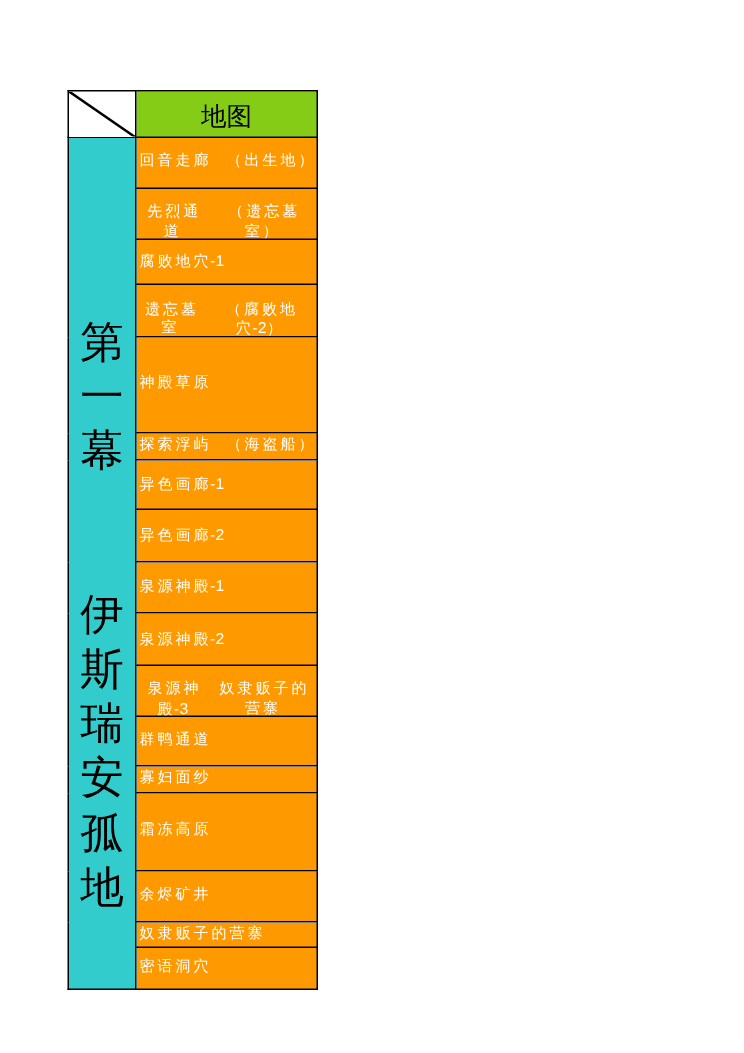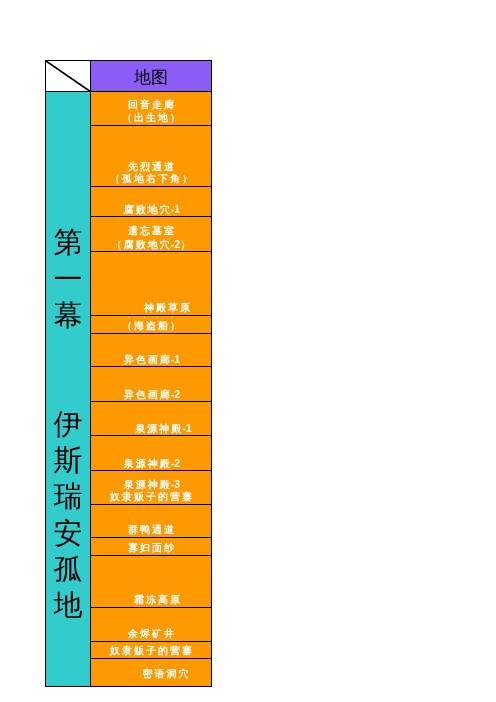--- a/index.html
+++ b/index.html
@@ -3,28 +3,28 @@
 <meta charset="utf-8">
 <title>Map Table</title>
 <style>
   html,body{margin:0;padding:0;background:#ffffff;}
   body{width:496px;height:702px;overflow:hidden;font-family:"Liberation Sans",sans-serif;}
   #sheet{position:absolute;left:45px;top:60px;}
   table{border-collapse:collapse;table-layout:fixed;}
   td{padding:0;border:1px solid #000000;box-sizing:border-box;}
   .corner{width:45px;height:31px;background:#ffffff;position:relative;overflow:hidden;}
   .corner svg{position:absolute;left:0;top:0;}
-  .hdr{width:121px;background:#8b5cf6;color:#000000;text-align:center;
+  .hdr{width:121px;background:#84cc16;color:#000000;text-align:center;
        font-size:17px;font-family:"Liberation Serif",serif;line-height:1;padding-top:3px;}
   .act{width:45px;background:#33CCCC;color:#000000;text-align:center;vertical-align:middle;
        padding-top:70px;}
   .act .vtext{display:block;font-family:"Liberation Serif",serif;font-size:29px;line-height:36.3px;}
   .map{width:121px;background:#FF9900;color:#ffffff;text-align:center;vertical-align:middle;
        font-size:10px;line-height:12.4px;letter-spacing:2px;text-indent:2px;font-weight:300;font-family:"Liberation Sans",sans-serif;overflow:hidden;}
-  .map .clip{overflow:hidden;display:flex;flex-direction:column;justify-content:flex-end;align-items:center;font-weight:bold;}
+  .map .clip{overflow:hidden;display:flex;flex-direction:row;justify-content:space-between;align-items:center;}
   .map .lat{font-family:"Liberation Sans",sans-serif;font-size:10.5px;letter-spacing:0.2px;margin-left:-1px;line-height:inherit;}
   .map .clip > div{line-height:12.6px;height:12.6px;}
 </style>
 </head>
 <body>
 
 <div id="sheet">
   <table>
     <tbody>
       <tr>
@@ -54,44 +54,44 @@
           </td>
           <td class="map" style="height: 34px;">
             <div class="clip" style="height: 32px;">
               <div>回音走廊</div>
               <div>（出生地）</div>
             </div>
           </td>
         </tr>
         <tr>
           <td class="map" style="height: 34px;">
-            <div class="clip" style="height: 32px; margin-top: 28px;">
+            <div class="clip" style="height: 32px;">
               <div>先烈通道</div>
-              <div>（孤地右下角）</div>
+              <div>（遗忘墓室）</div>
             </div>
           </td>
         </tr>
         <tr>
           <td class="map" style="height: 30px;">
             <div class="clip" style="height: 28px;">
               <div>腐败地穴<span class="lat">-1</span></div>
             </div>
           </td>
         </tr>
         <tr>
           <td class="map" style="height: 35px;">
             <div class="clip" style="height: 33px;">
               <div>遗忘墓室</div>
               <div>（腐败地穴<span class="lat">-2</span>）</div>
             </div>
           </td>
         </tr>
         <tr>
           <td class="map" style="height: 53px;">
-            <div class="clip" style="height: 63px; margin-left: 32px;">
+            <div class="clip" style="height: 63px;">
               <div>神殿草原</div>
             </div>
           </td>
         </tr>
         <tr>
           <td class="map" style="height: 18px;">
             <div class="clip" style="height: 16px;">
               <div>探索浮屿</div>
               <div>（海盗船）</div>
             </div>
@@ -105,21 +105,21 @@
           </td>
         </tr>
         <tr>
           <td class="map" style="height: 35px;">
             <div class="clip" style="height: 33px;">
               <div>异色画廊<span class="lat">-2</span></div>
             </div>
           </td>
         </tr>
         <tr>
-          <td class="map" style="height: 34px; padding-left: 23px;">
+          <td class="map" style="height: 34px;">
             <div class="clip" style="height: 32px;">
               <div>泉源神殿<span class="lat">-1</span></div>
             </div>
           </td>
         </tr>
         <tr>
           <td class="map" style="height: 35px; margin-left: 28px;">
             <div class="clip" style="height: 33px;">
               <div>泉源神殿<span class="lat">-2</span></div>
             </div>
@@ -142,41 +142,41 @@
         </tr>
         <tr>
           <td class="map" style="height: 18px;">
             <div class="clip" style="height: 16px;">
               <div>寡妇面纱</div>
             </div>
           </td>
         </tr>
         <tr>
           <td class="map" style="height: 52px;">
-            <div class="clip" style="height: 50px; margin-left: 12px;">
+            <div class="clip" style="height: 50px;">
               <div>霜冻高原</div>
             </div>
           </td>
         </tr>
         <tr>
           <td class="map" style="height: 34px;">
             <div class="clip" style="height: 32px;">
               <div>余烬矿井</div>
             </div>
           </td>
         </tr>
         <tr>
           <td class="map" style="height: 17px; margin-left: 39px;">
             <div class="clip" style="height: 15px;">
               <div>奴隶贩子的营寨</div>
             </div>
           </td>
         </tr>
         <tr>
-          <td class="map" style="height: 28px; padding-left: 29px;">
+          <td class="map" style="height: 28px;">
             <div class="clip" style="height: 16px;">
               <div>密语洞穴</div>
             </div>
           </td>
         </tr>
       </tbody>
   </table>
 </div>
 
 </body></html>

